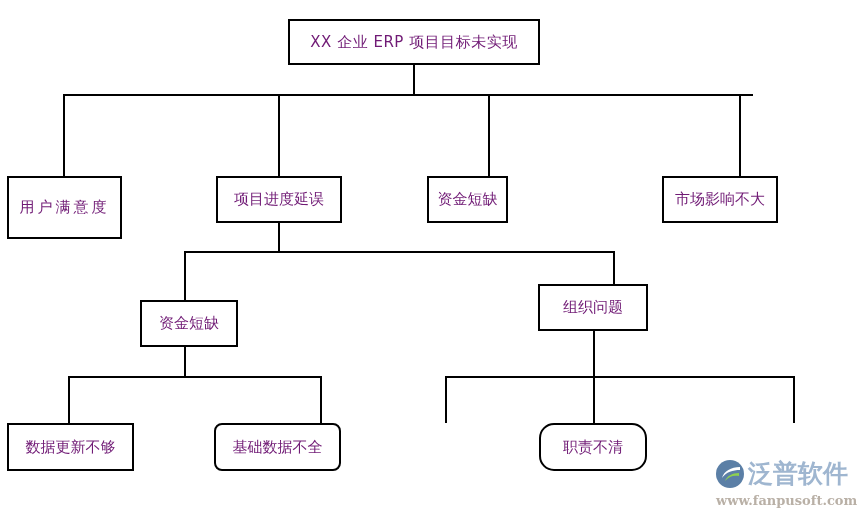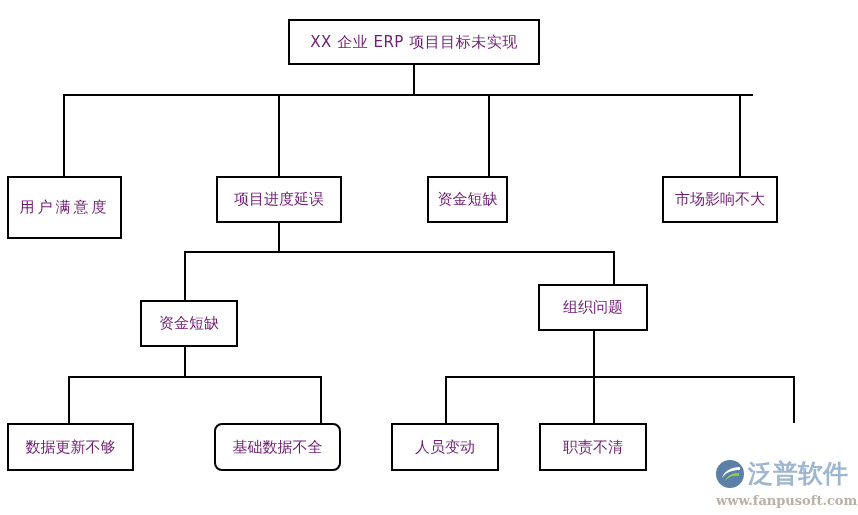--- a/index.html
+++ b/index.html
@@ -151,25 +151,22 @@
   <div class="edge v" style="left:793px; top:376px; height:47px;"></div>
 
   <div class="node" style="left:7px; top:423px; width:127px; height:48px;">
     <span>数据更新不够</span>
   </div>
 
   <div class="node" style="left:214px; top:423px; width:127px; height:48px;border-radius:8px;">
     <span>基础数据不全</span>
   </div>
 
-  <div class="node" style="left:391px; top:423px; width:108px; height:48px;">
-    <span>人员变动</span>
-  </div>
 
-  <div class="node" style="left:539px; top:423px; width:108px; height:48px;">
+  <div class="node" style="left:539px; top:423px; width:108px; height:48px;border-radius:15px;">
     <span>职责不清</span>
   </div>
 
 
   <div id="watermark">
     <div class="wm-row">
       <div class="wm-mark">
         <svg width="32" height="32" viewBox="0 0 32 32" aria-hidden="true">
           <circle cx="16" cy="16" r="14" fill="#5b7fa6"></circle>
           <path d="M26 9 C17 9, 10 13, 8 20 C12 14, 19 12, 26 12 Z" fill="#ffffff"></path>

